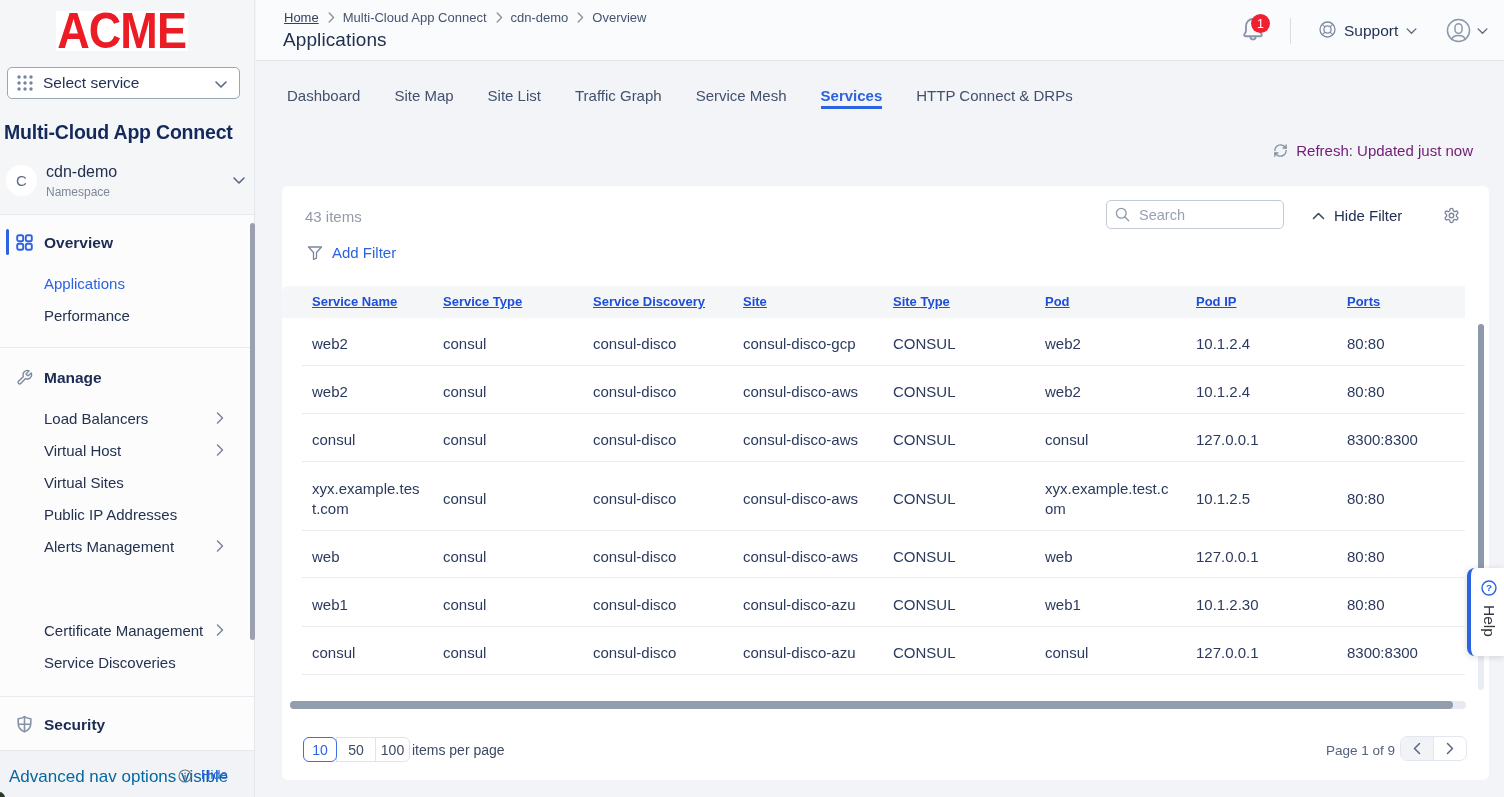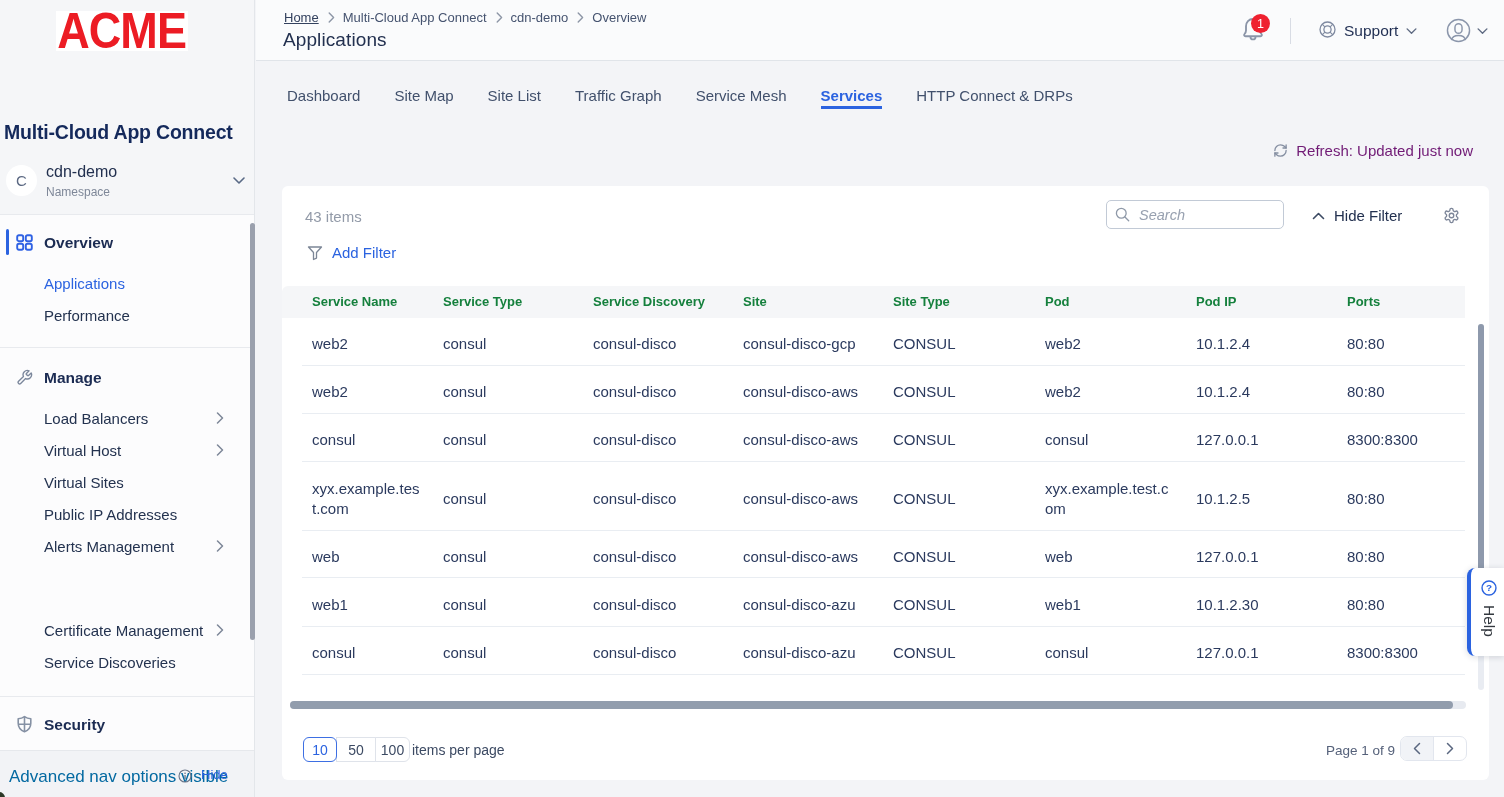--- a/index.html
+++ b/index.html
@@ -35,28 +35,28 @@
   #tabs { position:absolute; left:287px; top:87px; display:flex; }
   #tabs .tab { font-size:15px; color:#41506c; margin-right:34px; padding-bottom:2px; }
   #tabs .active { color:#2b63e0; font-weight:bold; border-bottom:3px solid #2b63e0; }
 
   
   #refresh { position:absolute; top:142px; right:31px; display:flex; align-items:center; font-size:15px; color:#701a75; }
 
   
   #card { position:absolute; left:282px; top:186px; width:1207px; height:594px; background:#fff; border-radius:6px; }
   #items { position:absolute; left:305px; top:208px; font-size:15px; color:#929aa8; }
-  #searchbox { position:absolute; left:1106px; top:200px; width:178px; height:29px; border:1px solid #c2cad6; border-radius:5px; background:#fff; display:flex; align-items:center;font-style:italic; }
+  #searchbox { position:absolute; left:1106px; top:200px; width:178px; height:29px; border:1px solid #c2cad6; border-radius:5px; background:#fff; display:flex; align-items:center; }
   #searchbox .ph { color:#98a1b0; font-size:14.5px; margin-left:9px; }
   #hidefilter { position:absolute; left:1312px; top:207px; display:flex; align-items:center; font-size:15px; color:#22304f; }
   #addfilter { position:absolute; left:307px; top:244px; display:flex; align-items:center; font-size:15px; color:#2b63e0; }
 
   
   #thead { position:absolute; left:282px; top:286px; width:1183px; height:32px; background:#f5f6f8; border-radius:6px 0 0 0; }
-  .hc { position:absolute; top:8px; font-size:13px; font-weight:bold; color:#15803d; }
+  .hc { position:absolute; top:8px; font-size:13px; font-weight:bold; color:#1d4ed8;text-decoration:underline; }
   #tbody { position:absolute; left:282px; top:318px; width:1207px; }
   .trow { position:relative; width:100%; }
   .trow .cell { position:absolute; font-size:15px; color:#2b3a5e; line-height:20px; }
   .rline { position:absolute; left:20px; right:24px; height:1px; background:#e9edf2; }
 
   
   .c1 { left:30px; width:110px; }
   .c2 { left:161px; }
   .c3 { left:311px; }
   .c4 { left:461px; }
@@ -92,20 +92,39 @@
   #sbscroll { position:absolute; left:250px; top:223px; width:5px; height:417px; background:#9aa0ad; border-radius:3px; }
 </style>
 </head>
 <body>
 
 <div id="sidebar">
   <div id="sbTop"></div>
   <div id="logoBox">
       <span>ACME</span>
     </div>
+  <div id="selBox">
+    <svg width="22" height="22" viewBox="0 0 22 22" style="margin-left:6px">
+      <g fill="#76839a">
+        <circle cx="5" cy="5" r="1.7"></circle>
+          <circle cx="11" cy="5" r="1.7"></circle>
+          <circle cx="17" cy="5" r="1.7"></circle>
+        <circle cx="5" cy="11" r="1.7"></circle>
+          <circle cx="11" cy="11" r="1.7"></circle>
+          <circle cx="17" cy="11" r="1.7"></circle>
+        <circle cx="5" cy="17" r="1.7"></circle>
+          <circle cx="11" cy="17" r="1.7"></circle>
+          <circle cx="17" cy="17" r="1.7"></circle>
+      </g>
+    </svg>
+    <span class="txt">Select service</span>
+    <svg width="12" height="8" viewBox="0 0 12 8" style="position:absolute;right:12px;top:13px">
+        <path d="M1 1l5 5 5-5" fill="none" stroke="#5a6a86" stroke-width="1.6" stroke-linecap="round" stroke-linejoin="round"></path>
+      </svg>
+  </div>
   <div id="mcac">Multi-Cloud App Connect</div>
   <div id="nsRow">
     <div id="nsAv">C</div>
     <div id="nsName">cdn-demo</div>
     <div id="nsSub">Namespace</div>
     <svg width="12" height="8" viewBox="0 0 12 8" style="position:absolute;right:1px;top:17px">
         <path d="M1 1l5 5 5-5" fill="none" stroke="#5a6a86" stroke-width="1.6" stroke-linecap="round" stroke-linejoin="round"></path>
       </svg>
   </div>
 

